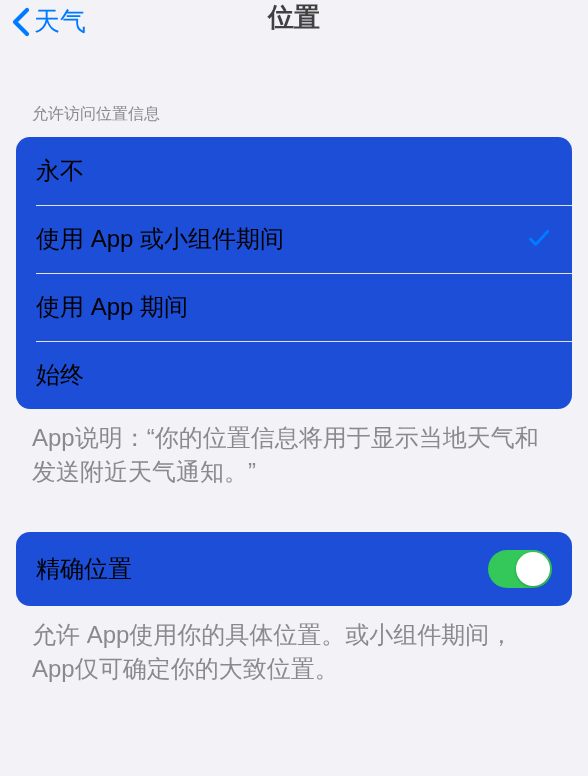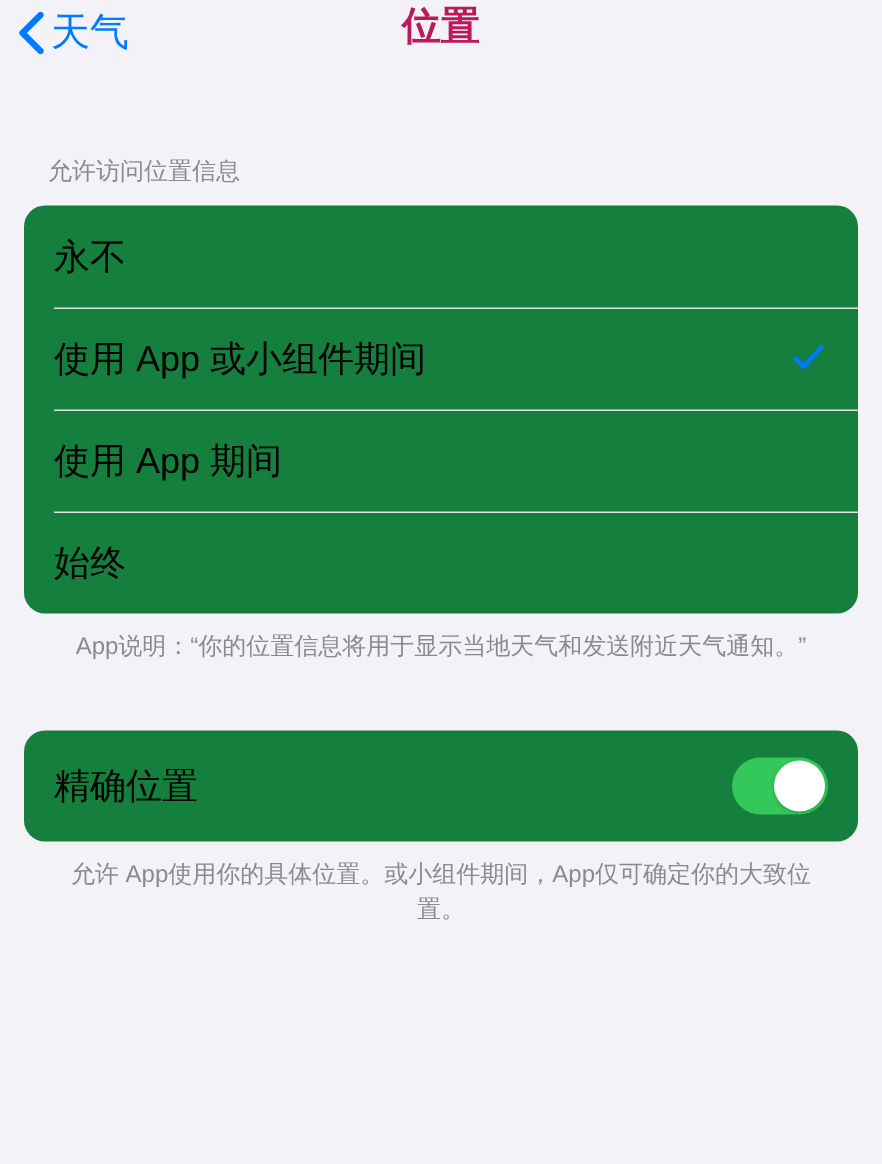--- a/index.html
+++ b/index.html
@@ -34,29 +34,29 @@
       width: 18px;
       height: 30px;
       margin-right: 4px;
     }
     .nav-title {
       position: absolute;
       left: 50%;
       transform: translateX(-50%);
       font-size: 26px;
       font-weight: 600;
-      color: #be185d;
+      color: #404040;
     }
     .section-header {
       font-size: 16px;
       color: #8a8a8e;
       padding: 40px 32px 12px 32px;
     }
     .group {
-      background: #15803d;
+      background: #1d4ed8;
       margin: 0 16px;
       border-radius: 14px;
       overflow: hidden;
     }
     .row {
       display: flex;
       align-items: center;
       justify-content: space-between;
       padding: 18px 20px;
       font-size: 24px;
@@ -74,25 +74,24 @@
       height: 1px;
       background: #e3e3e6;
     }
     .checkmark {
       width: 26px;
       height: 26px;
       color: #007aff;
       flex-shrink: 0;
     }
     .section-footer {
-      font-size: 16px;
+      font-size: 24px;
       color: #8a8a8e;
       padding: 12px 32px 0 32px;
       line-height: 1.4;
-      text-align: center;
     }
     .spacer {
       height: 44px;
     }
     .toggle {
       width: 64px;
       height: 38px;
       background: #34c759;
       border-radius: 19px;
       position: relative;

